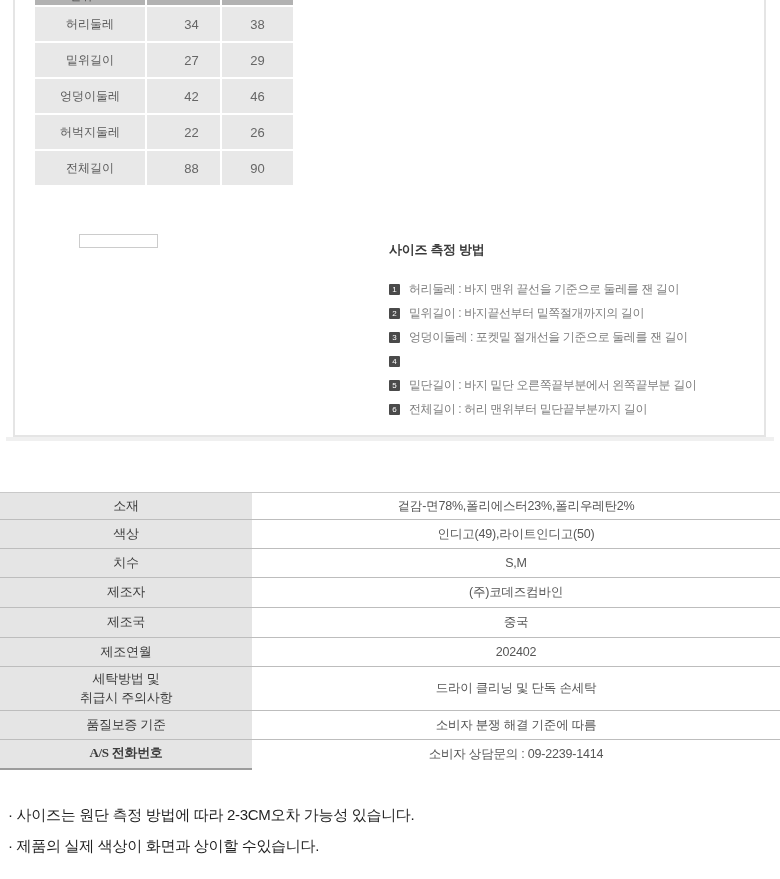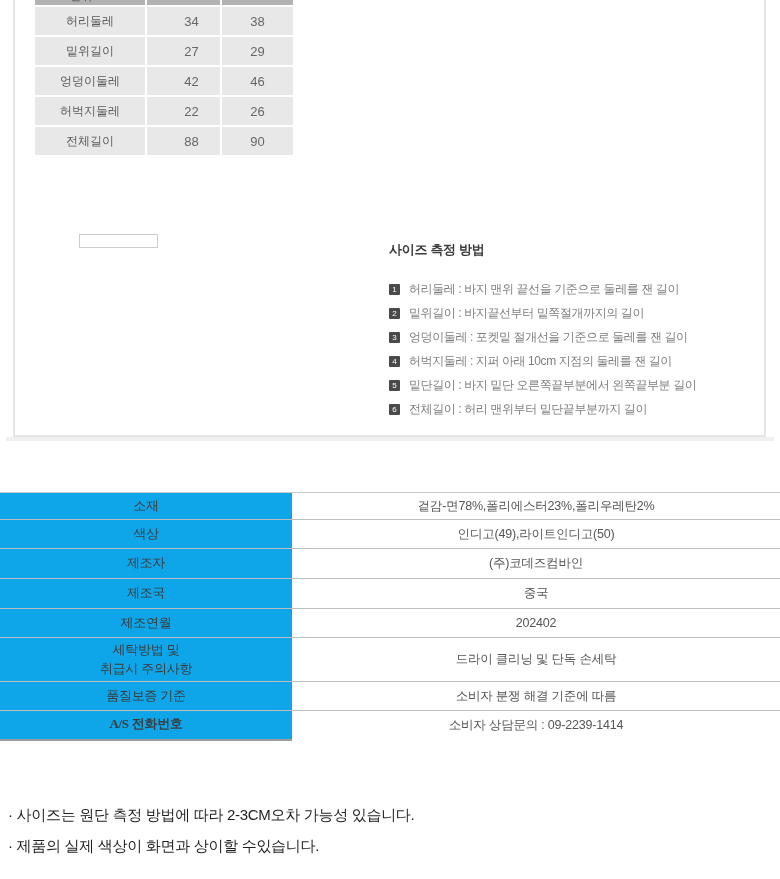--- a/index.html
+++ b/index.html
@@ -18,21 +18,21 @@
     position:absolute; left:6px; top:437px; width:768px; height:4px;
     background:#f0f0f0;
   }
   
   .size-table {
     position:absolute; left:33px; top:-29px;
     border-collapse:separate; border-spacing:2px;
   }
   .size-table td {
     background:#e8e8e8; text-align:center; vertical-align:middle;
-    font-size:12px; color:#5a5a5a; height:28px;
+    font-size:12px; color:#5a5a5a; height:34px;
   }
   .size-table tr.hdr td {
     background:#b2b2b2; color:#474747; font-size:11px;
     vertical-align:bottom; padding-bottom:1px; height:32px;
   }
   .size-table td.c1 { width:110px; }
   .size-table td.c2 { width:73px;  font-size:13px; color:#666;padding-left:16px; }
   .size-table td.c3 { width:71px;  font-size:13px; color:#666; }
   
   .img-placeholder {
@@ -60,21 +60,21 @@
   .info-table {
     position:absolute; left:0; top:492px; width:780px;
     border-collapse:collapse; table-layout:fixed;
   }
   .info-table td {
     text-align:center; vertical-align:middle;
     border-top:1px solid #bdbdbd;
   }
   .info-table tr:first-child td { border-top:1px solid #c9c9c9; }
   .info-table td.lbl {
-    width:292px; background:#0ea5e9; font-size:13px; color:#3c3c3c;
+    width:252px; background:#e5e5e5; font-size:13px; color:#3c3c3c;
     white-space:pre-line; line-height:1.45; letter-spacing:-0.3px;
   }
   .info-table td.val { font-size:12.5px; color:#555; letter-spacing:-0.2px; }
   .info-table tr.r-h27  td { height:27px; }
   .info-table tr.r-h29  td { height:29px; }
   .info-table tr.r-h30  td { height:30px; }
   .info-table tr.r-h44  td { height:44px; }
   .info-table tr:last-child td.lbl { border-bottom:2px solid #9c9c9c; }
   .info-table td.lbl.bold { font-weight:bold;font-family:Liberation Serif, serif; }
   
@@ -137,21 +137,20 @@
     <li class="measure-item">
       <span class="step-badge">2</span>
       <span class="txt">밑위길이 : 바지끝선부터 밑쪽절개까지의 길이</span>
     </li>
     <li class="measure-item">
       <span class="step-badge">3</span>
       <span class="txt">엉덩이둘레 : 포켓밑 절개선을 기준으로 둘레를 잰 길이</span>
     </li>
     <li class="measure-item">
       <span class="step-badge">4</span>
-      <span class="txt">허벅지둘레 : 지퍼 아래 10cm 지점의 둘레를 잰 길이</span>
     </li>
     <li class="measure-item">
       <span class="step-badge">5</span>
       <span class="txt">밑단길이 : 바지 밑단 오른쪽끝부분에서 왼쪽끝부분 길이</span>
     </li>
     <li class="measure-item">
       <span class="step-badge">6</span>
       <span class="txt">전체길이 : 허리 맨위부터 밑단끝부분까지 길이</span>
     </li>
   </ul>
@@ -162,20 +161,24 @@
 <table class="info-table">
   <tbody>
       <tr class="r-h27">
     <td class="lbl">소재</td>
     <td class="val">겉감-면78%,폴리에스터23%,폴리우레탄2%</td>
   </tr>
   <tr class="r-h29">
     <td class="lbl">색상</td>
     <td class="val">인디고(49),라이트인디고(50)</td>
   </tr>
+  <tr class="r-h29">
+    <td class="lbl">치수</td>
+    <td class="val">S,M</td>
+  </tr>
   <tr class="r-h30">
     <td class="lbl">제조자</td>
     <td class="val">(주)코데즈컴바인</td>
   </tr>
   <tr class="r-h30">
     <td class="lbl">제조국</td>
     <td class="val">중국</td>
   </tr>
   <tr class="r-h29">
     <td class="lbl">제조연월</td>

